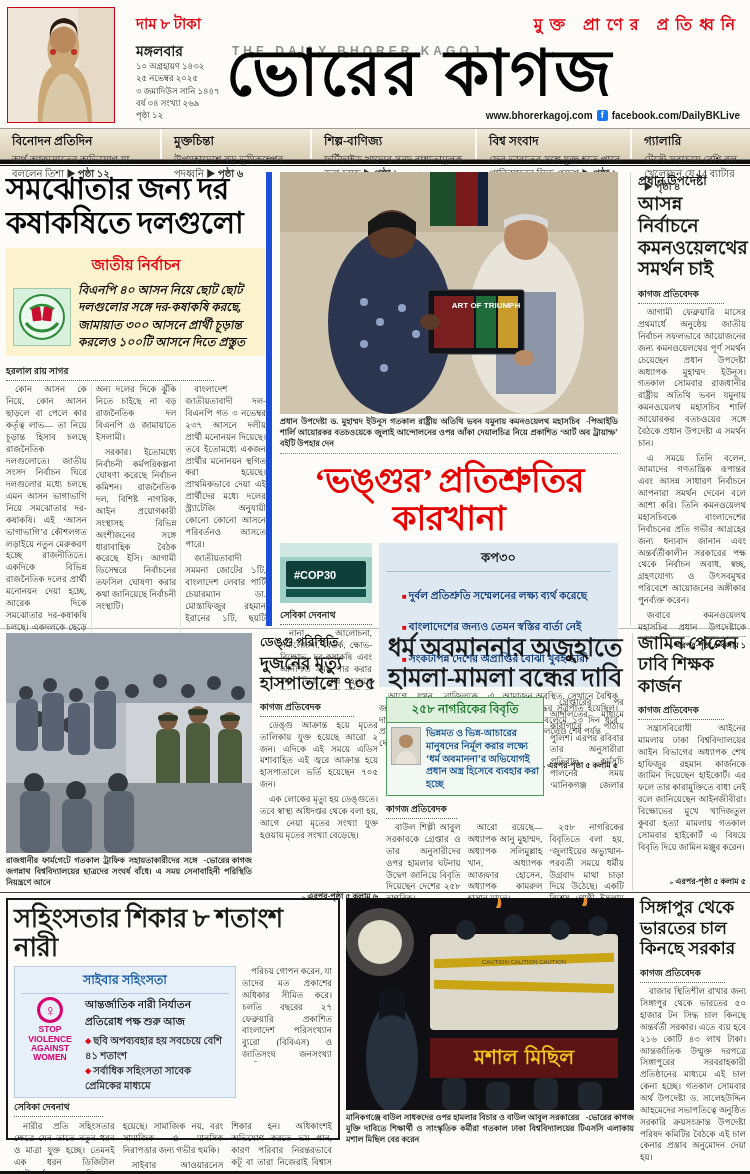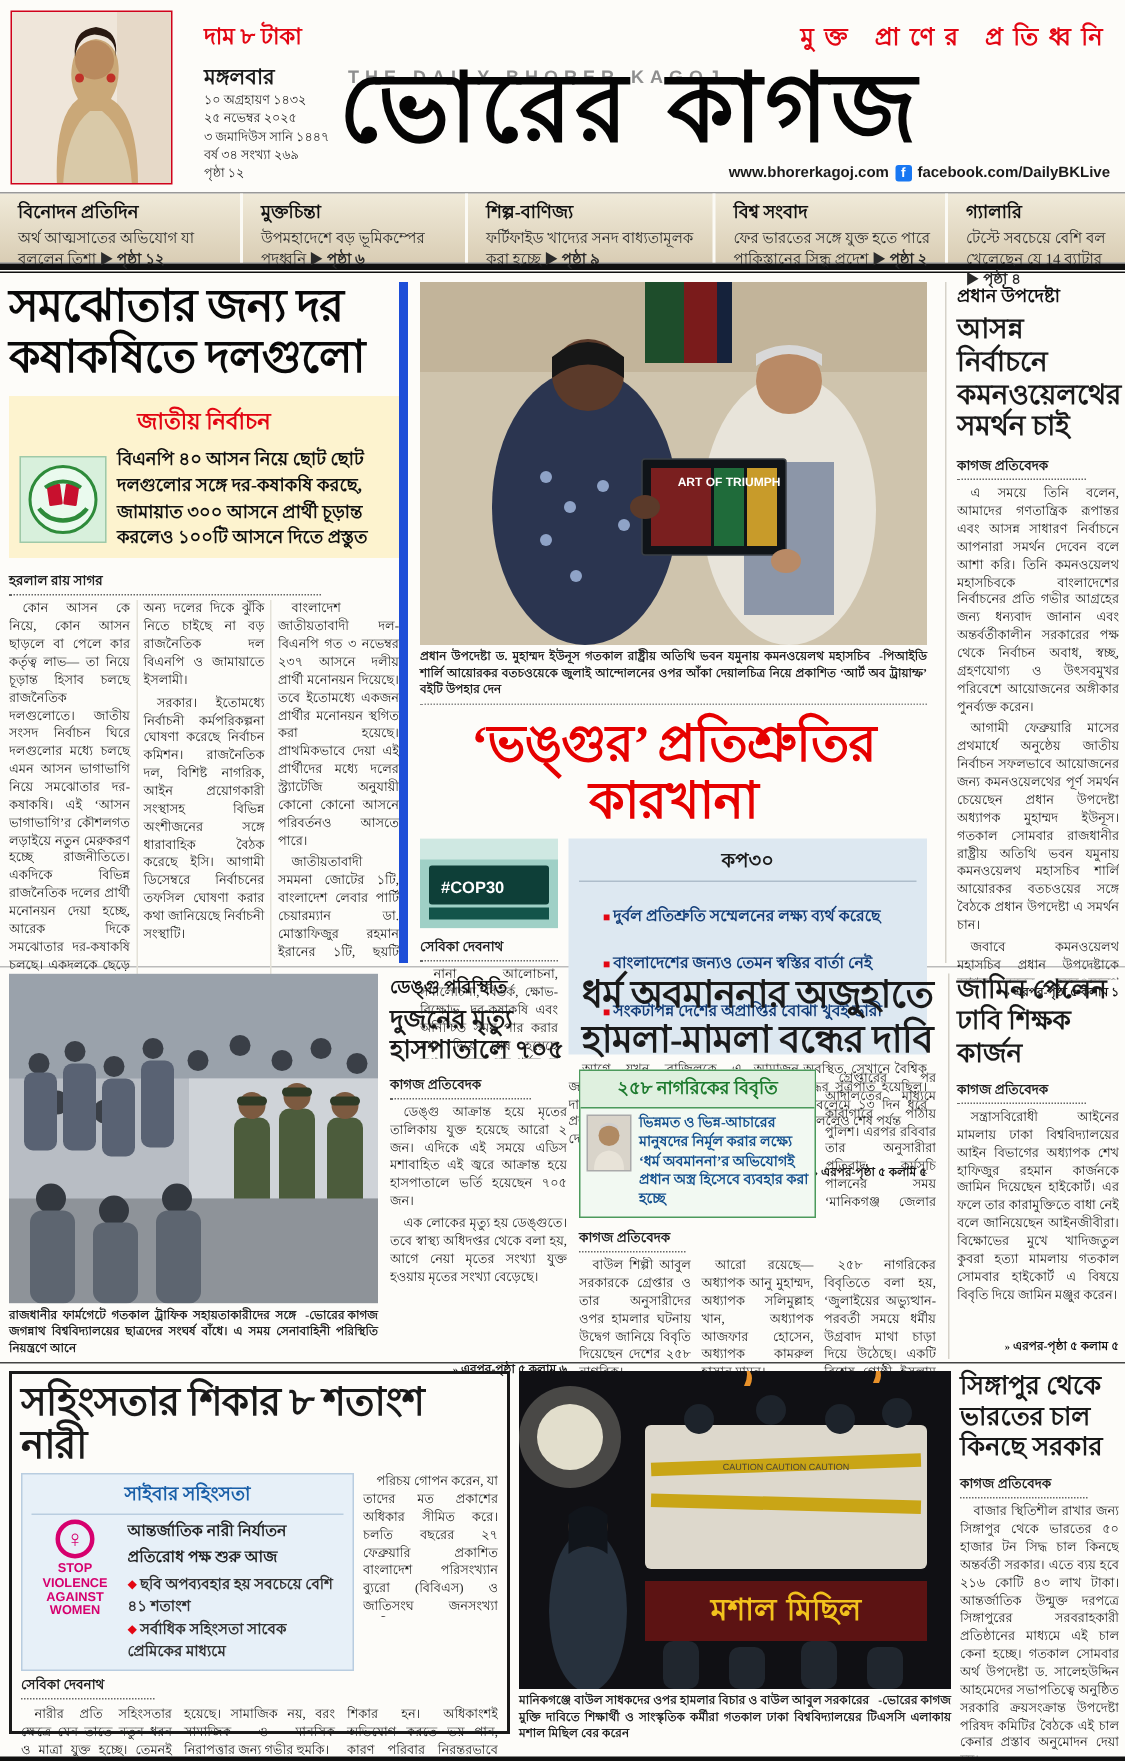--- a/index.html
+++ b/index.html
@@ -22,21 +22,21 @@
   .mh-logo { position:absolute; left:226px; top:38px; width:520px; text-align:left;
     font-size:64px; font-weight:900; letter-spacing:2px; color:#050505; line-height:1.1;
     font-family:"DejaVu Serif", serif; white-space:nowrap; }
   .mh-tagline { position:absolute; right:8px; top:12px; color:#e30613; font-weight:bold;
     font-size:16px; letter-spacing:7px; }
   .mh-web { position:absolute; right:10px; top:110px; font-size:10px; font-weight:bold;
     font-family:"Liberation Sans",sans-serif; display:flex; align-items:center; gap:4px; }
   .fb-ico { display:inline-block; width:11px; height:11px; background:#1877f2; color:#fff;
     font-weight:bold; font-size:9px; text-align:center; line-height:11px; border-radius:2px; }
   
-  .navstrip { height:48px; display:flex; background:linear-gradient(#f0ead9,#d9cdb4);
+  .navstrip { height:32px; display:flex; background:linear-gradient(#f0ead9,#d9cdb4);
     border-top:1px solid #999; border-bottom:1px solid #777; }
   .nav-cell { padding:3px 10px 2px 12px; position:relative; }
   .nav-cell + .nav-cell { border-left:2px solid #fbfaf5; transform:none; }
   .nav-title { font-weight:bold; font-size:12px; color:#111; }
   .nav-teaser { font-size:10px; color:#2a2a2a; line-height:1.35; margin-top:1px; }
   .nav-page { font-weight:bold; }
   .thick-rule { height:6px; border-top:4px solid #101010; border-bottom:1px solid #101010; }
   
   .kicker { font-weight:bold; font-size:12px; color:#111; }
   .byline { font-weight:bold; font-size:9px; color:#222; padding:2px 0 1px 0;
@@ -50,21 +50,21 @@
   .vline-r { border-right:6px solid #1d4ed8; }
   
   .rowA { display:flex; height:462px; padding:6px 4px 2px 6px; gap:8px; }
   .leadcol { width:268px; }
   .lead-headline { font-size:30px; line-height:1.13; font-weight:900; color:#090909; letter-spacing:-0.5px; }
   .lead-box { background:#fdf3cf; margin:8px 0 6px 0; padding:5px 7px; }
   .lead-box-h { color:#e30613; font-weight:bold; font-size:15px; text-align:center; margin-bottom:4px; }
   .lead-box-row { display:flex; gap:7px; align-items:center; }
   .ec-logo { width:58px; height:58px; flex:0 0 58px; background:#d8f0dc; border:1px solid #9fc9a8;
     display:flex; align-items:center; justify-content:center; }
-  .lead-box-t { font-size:12px; font-weight:bold; line-height:1.45; color:#101010; }
+  .lead-box-t { font-size:12px; font-weight:bold; line-height:1.45; color:#101010;font-style:italic; }
   .lead-body { column-count:3; column-gap:9px; column-rule:1px solid #e4e1d8; height:252px; }
   .centercol { width:342px; padding-right:4px; }
   .main-photo { width:100%; height:242px; overflow:hidden; position:relative; }
   .dotsep { border-bottom:1px dotted #888; margin:4px 0 2px 0; }
   .red-headline { color:#e60000; font-size:34px; font-weight:900; text-align:center;
     line-height:1.1; padding:6px 0 4px 0; letter-spacing:-0.5px; }
   .cop-row { display:flex; gap:7px; margin-top:2px; height:148px; }
   .cop-left { width:92px; flex:0 0 92px; }
   .cop-img { width:92px; height:60px; position:relative; overflow:hidden; }
   .cop-left .byline { width:100%; margin-top:3px; }
@@ -289,22 +289,22 @@
           <div class="jump"><span class="jico">»</span> <span>এরপর-পৃষ্ঠা ৫ কলাম ৫</span></div>
         </div>
       </div>
     </div>
 
     <div class="pmcol">
       <div class="kicker">প্রধান উপদেষ্টা</div>
       <h2 class="pm-headline">আসন্ন নির্বাচনে কমনওয়েলথের সমর্থন চাই</h2>
       <div class="byline">কাগজ প্রতিবেদক</div>
       <div class="body">
+          <p>আগামী ফেব্রুয়ারি মাসের প্রথমার্ধে অনুষ্ঠেয় জাতীয় নির্বাচন সফলভাবে আয়োজনের জন্য কমনওয়েলথের পূর্ণ সমর্থন চেয়েছেন প্রধান উপদেষ্টা অধ্যাপক মুহাম্মদ ইউনূস। গতকাল সোমবার রাজধানীর রাষ্ট্রীয় অতিথি ভবন যমুনায় কমনওয়েলথ মহাসচিব শার্লি আয়োরকর বতচওয়ের সঙ্গে বৈঠকে প্রধান উপদেষ্টা এ সমর্থন চান।</p>
           <p>এ সময়ে তিনি বলেন, আমাদের গণতান্ত্রিক রূপান্তর এবং আসন্ন সাধারণ নির্বাচনে আপনারা সমর্থন দেবেন বলে আশা করি। তিনি কমনওয়েলথ মহাসচিবকে বাংলাদেশের নির্বাচনের প্রতি গভীর আগ্রহের জন্য ধন্যবাদ জানান এবং অন্তর্বর্তীকালীন সরকারের পক্ষ থেকে নির্বাচন অবাধ, স্বচ্ছ, গ্রহণযোগ্য ও উৎসবমুখর পরিবেশে আয়োজনের অঙ্গীকার পুনর্ব্যক্ত করেন।</p>
-          <p>আগামী ফেব্রুয়ারি মাসের প্রথমার্ধে অনুষ্ঠেয় জাতীয় নির্বাচন সফলভাবে আয়োজনের জন্য কমনওয়েলথের পূর্ণ সমর্থন চেয়েছেন প্রধান উপদেষ্টা অধ্যাপক মুহাম্মদ ইউনূস। গতকাল সোমবার রাজধানীর রাষ্ট্রীয় অতিথি ভবন যমুনায় কমনওয়েলথ মহাসচিব শার্লি আয়োরকর বতচওয়ের সঙ্গে বৈঠকে প্রধান উপদেষ্টা এ সমর্থন চান।</p>
           <p>জবাবে কমনওয়েলথ মহাসচিব প্রধান উপদেষ্টাকে আশ্বস্ত করেন, কমনওয়েলথ বাংলাদেশের নির্বাচন ও নির্বাচনপরবর্তী রূপান্তরের ক্ষেত্রে পূর্ণ সমর্থন দেবে।</p>
         </div>
       <div class="jump"><span class="jico">»</span> <span>এরপর-পৃষ্ঠা ৫ কলাম ১</span></div>
     </div>
   </div>
 
   <div class="rowB">
 
     <div class="crowdcol">
       <div class="crowd-photo">

